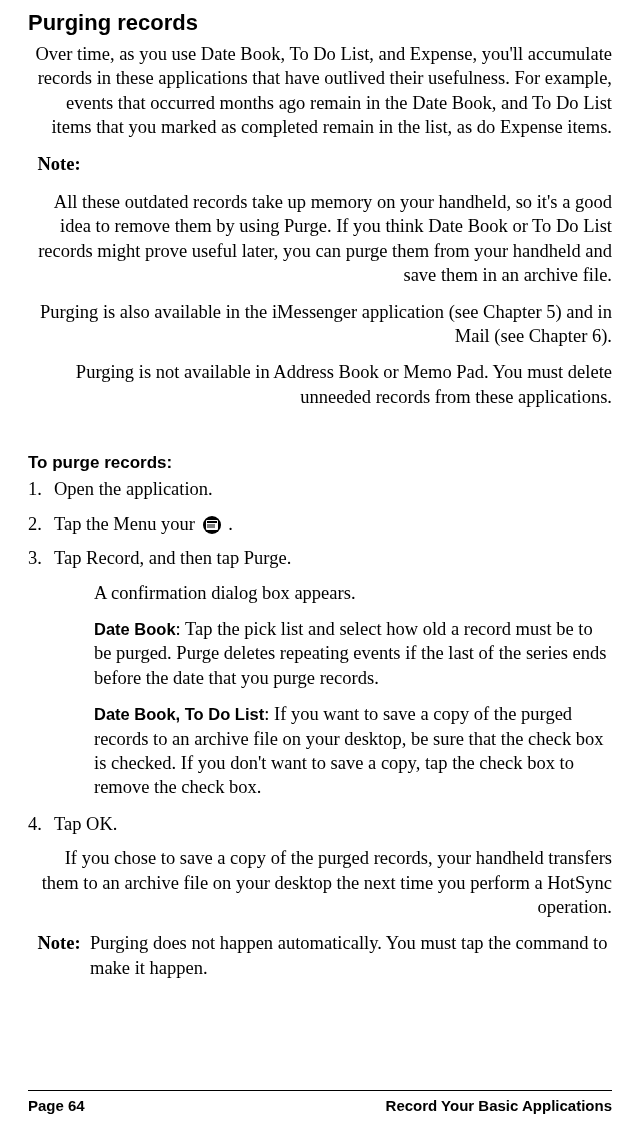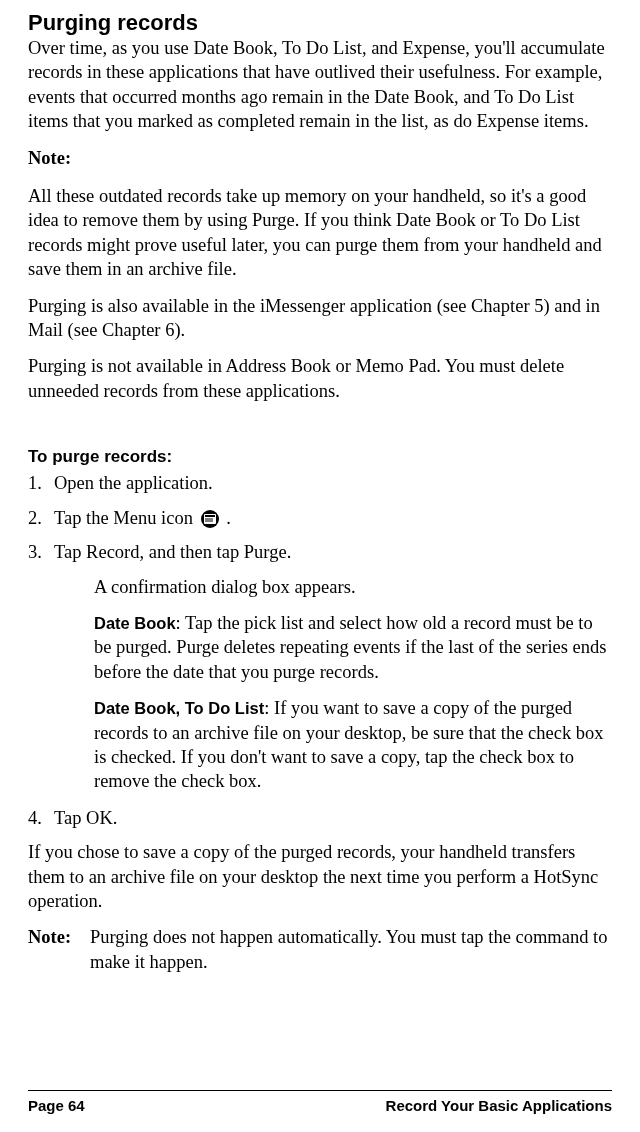--- a/index.html
+++ b/index.html
@@ -13,37 +13,39 @@
       background: #ffffff;
       font-family: Georgia, 'Times New Roman', serif;
       color: #000000;
       padding: 10px 28px 18px 28px;
       position: relative;
     }
     .heading-1 {
       font-family: Arial, Helvetica, sans-serif;
       font-weight: bold;
       font-size: 22px;
-      margin-bottom: 0;
+      margin-bottom: 6px;
     }
     .body-text {
       font-size: 18.5px;
       line-height: 1.32;
       margin-bottom: 12px;
+      text-align: right;
     }
     .note-block {
       display: flex;
       margin-bottom: 14px;
       font-size: 18.5px;
       line-height: 1.32;
     }
     .note-label {
       font-weight: bold;
       flex-shrink: 0;
       width: 62px;
+      text-align: center;
     }
     .note-content {
       flex: 1;
     }
     .heading-2 {
       font-family: Arial, Helvetica, sans-serif;
       font-weight: bold;
       font-size: 17px;
       margin-bottom: 4px;
       margin-top: 44px;
@@ -112,21 +114,21 @@
 <h2 class="heading-2">To purge records:</h2>
 
 <div class="step">
   <span class="step-num">1.</span>
   <span class="step-text">Open the application.</span>
 </div>
 
 <div class="step">
   <span class="step-num">2.</span>
   <span class="step-text">
-    <span>Tap the Menu icon </span><span class="menu-icon">
+    <span>Tap the Menu your </span><span class="menu-icon">
         <svg width="20" height="20" viewBox="0 0 20 20">
           <circle cx="10" cy="10" r="9" fill="#000"></circle>
           <rect x="4" y="5" width="12" height="10" rx="1" fill="#fff"></rect>
           <rect x="5" y="6" width="10" height="2" fill="#000"></rect>
           <line x1="5" y1="10" x2="13" y2="10" stroke="#000" stroke-width="1"></line>
           <line x1="5" y1="12" x2="13" y2="12" stroke="#000" stroke-width="1"></line>
         </svg>
       </span><span> .</span>
   </span>
 </div>

